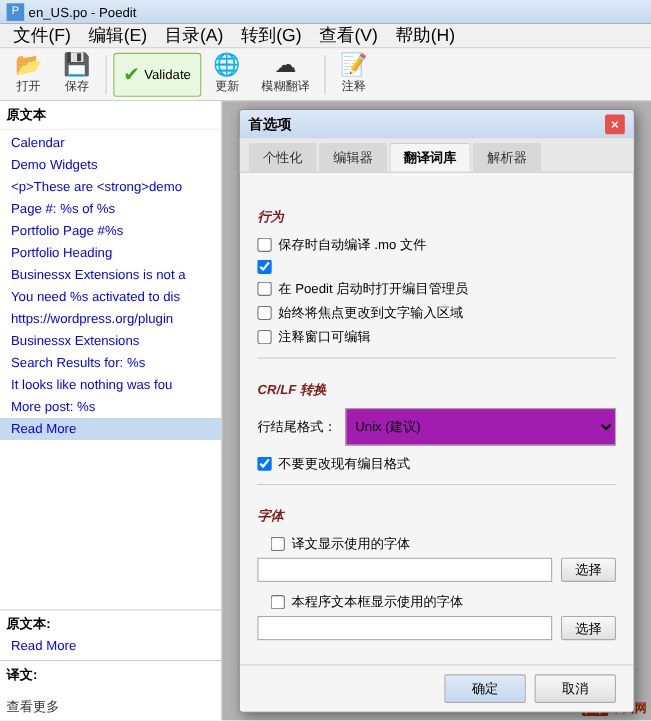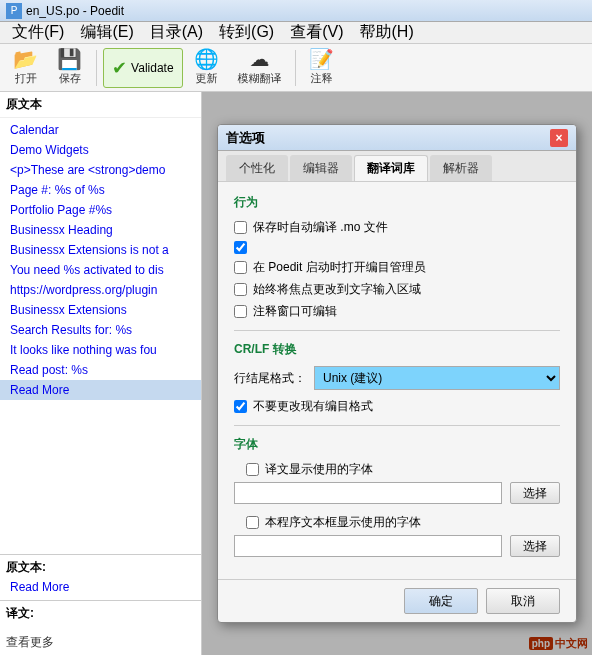--- a/index.html
+++ b/index.html
@@ -252,23 +252,24 @@
 
     
     .modal-body {
       flex: 1;
       padding: 12px 16px;
       overflow-y: auto;
     }
     .section-title {
       font-size: 12px;
       font-weight: bold;
-      color: #15803d;
+      color: #7f1d1d;
       margin-bottom: 8px;
-      margin-top: 0;
+      margin-top: 20px;
+      font-style: italic;
     }
     .checkbox-row {
       display: flex;
       align-items: center;
       gap: 6px;
       margin-bottom: 5px;
       font-size: 12px;
     }
     .checkbox-row input[type="checkbox"] {
       width: 13px; height: 13px;
@@ -286,24 +287,24 @@
       align-items: center;
       gap: 8px;
       margin-bottom: 8px;
     }
     .form-label {
       font-size: 12px;
       white-space: nowrap;
     }
     .form-select {
       flex: 1;
-      height: 24px;
+      height: 34px;
       font-size: 12px;
       border: 1px solid #aaa;
-      background: #7dd3fc;
+      background: #a21caf;
       padding: 0 4px;
     }
 
     .font-section {
       margin-top: 8px;
     }
     .font-row {
       margin-bottom: 10px;
     }
     .font-row-header {
@@ -425,28 +426,28 @@
 <div class="main-area">
 
   <div class="left-panel">
     <div class="panel-header">原文本</div>
     <div class="source-list">
       <div class="source-item">Calendar</div>
       <div class="source-item">Demo Widgets</div>
       <div class="source-item">&lt;p&gt;These are &lt;strong&gt;demo</div>
       <div class="source-item">Page #: %s of %s</div>
       <div class="source-item">Portfolio Page #%s</div>
-      <div class="source-item">Businessx Heading</div>
+      <div class="source-item">Portfolio Heading</div>
       <div class="source-item">Businessx Extensions is not a</div>
       <div class="source-item">You need %s activated to dis</div>
       <div class="source-item">https://wordpress.org/plugin</div>
       <div class="source-item">Businessx Extensions</div>
       <div class="source-item">Search Results for: %s</div>
       <div class="source-item">It looks like nothing was fou</div>
-      <div class="source-item">Read post: %s</div>
+      <div class="source-item">More post: %s</div>
       <div class="source-item selected">Read More</div>
     </div>
     <div class="bottom-section">
       <div class="bottom-label">原文本:</div>
       <div class="bottom-value">Read More</div>
     </div>
     <div class="translation-section">
       <div class="translation-label">译文:</div>
       <div class="translation-value">查看更多</div>
     </div>

